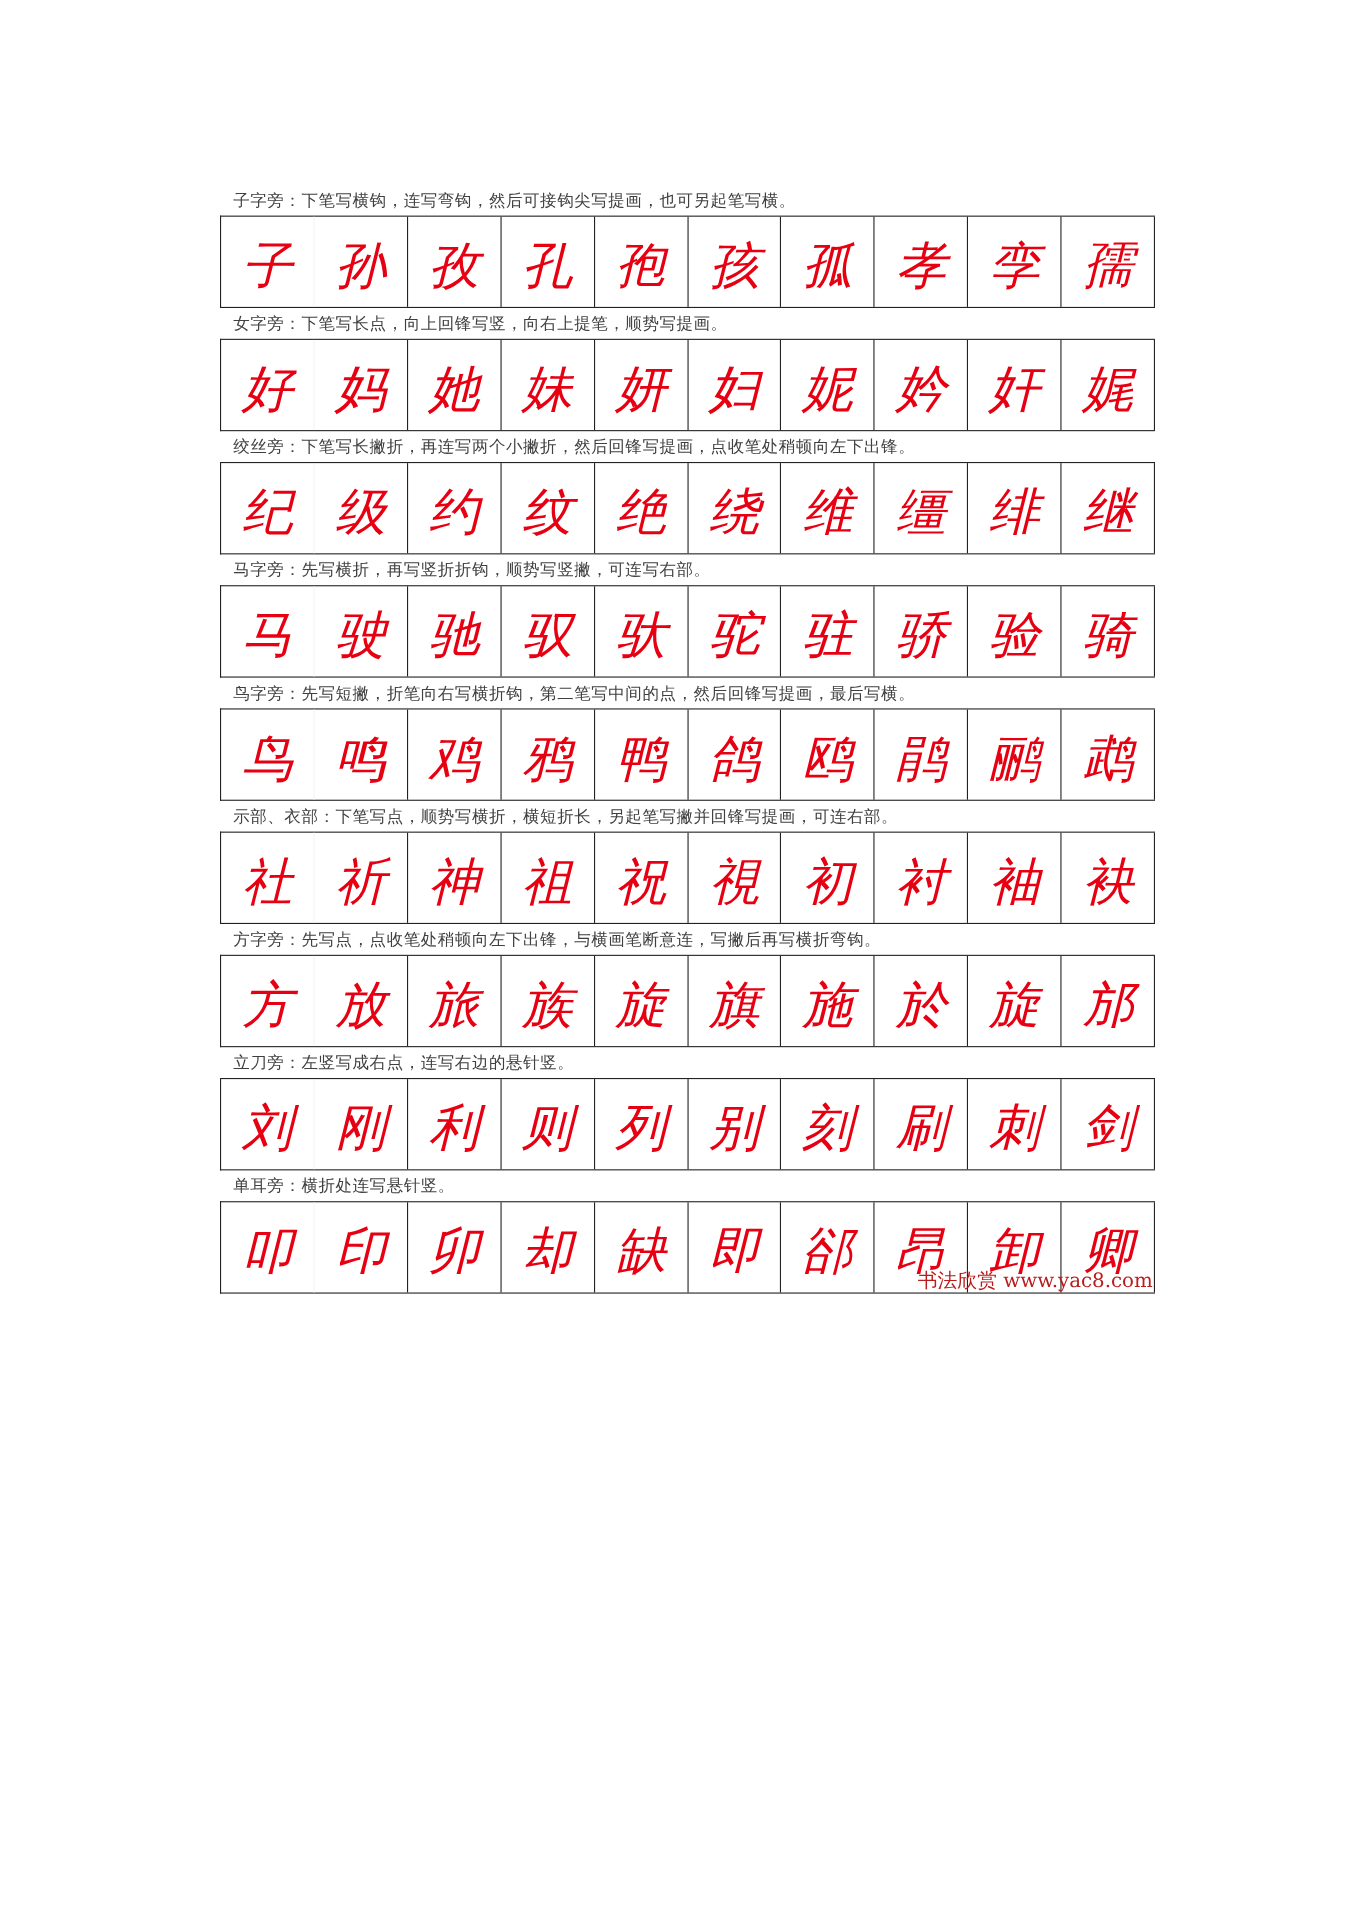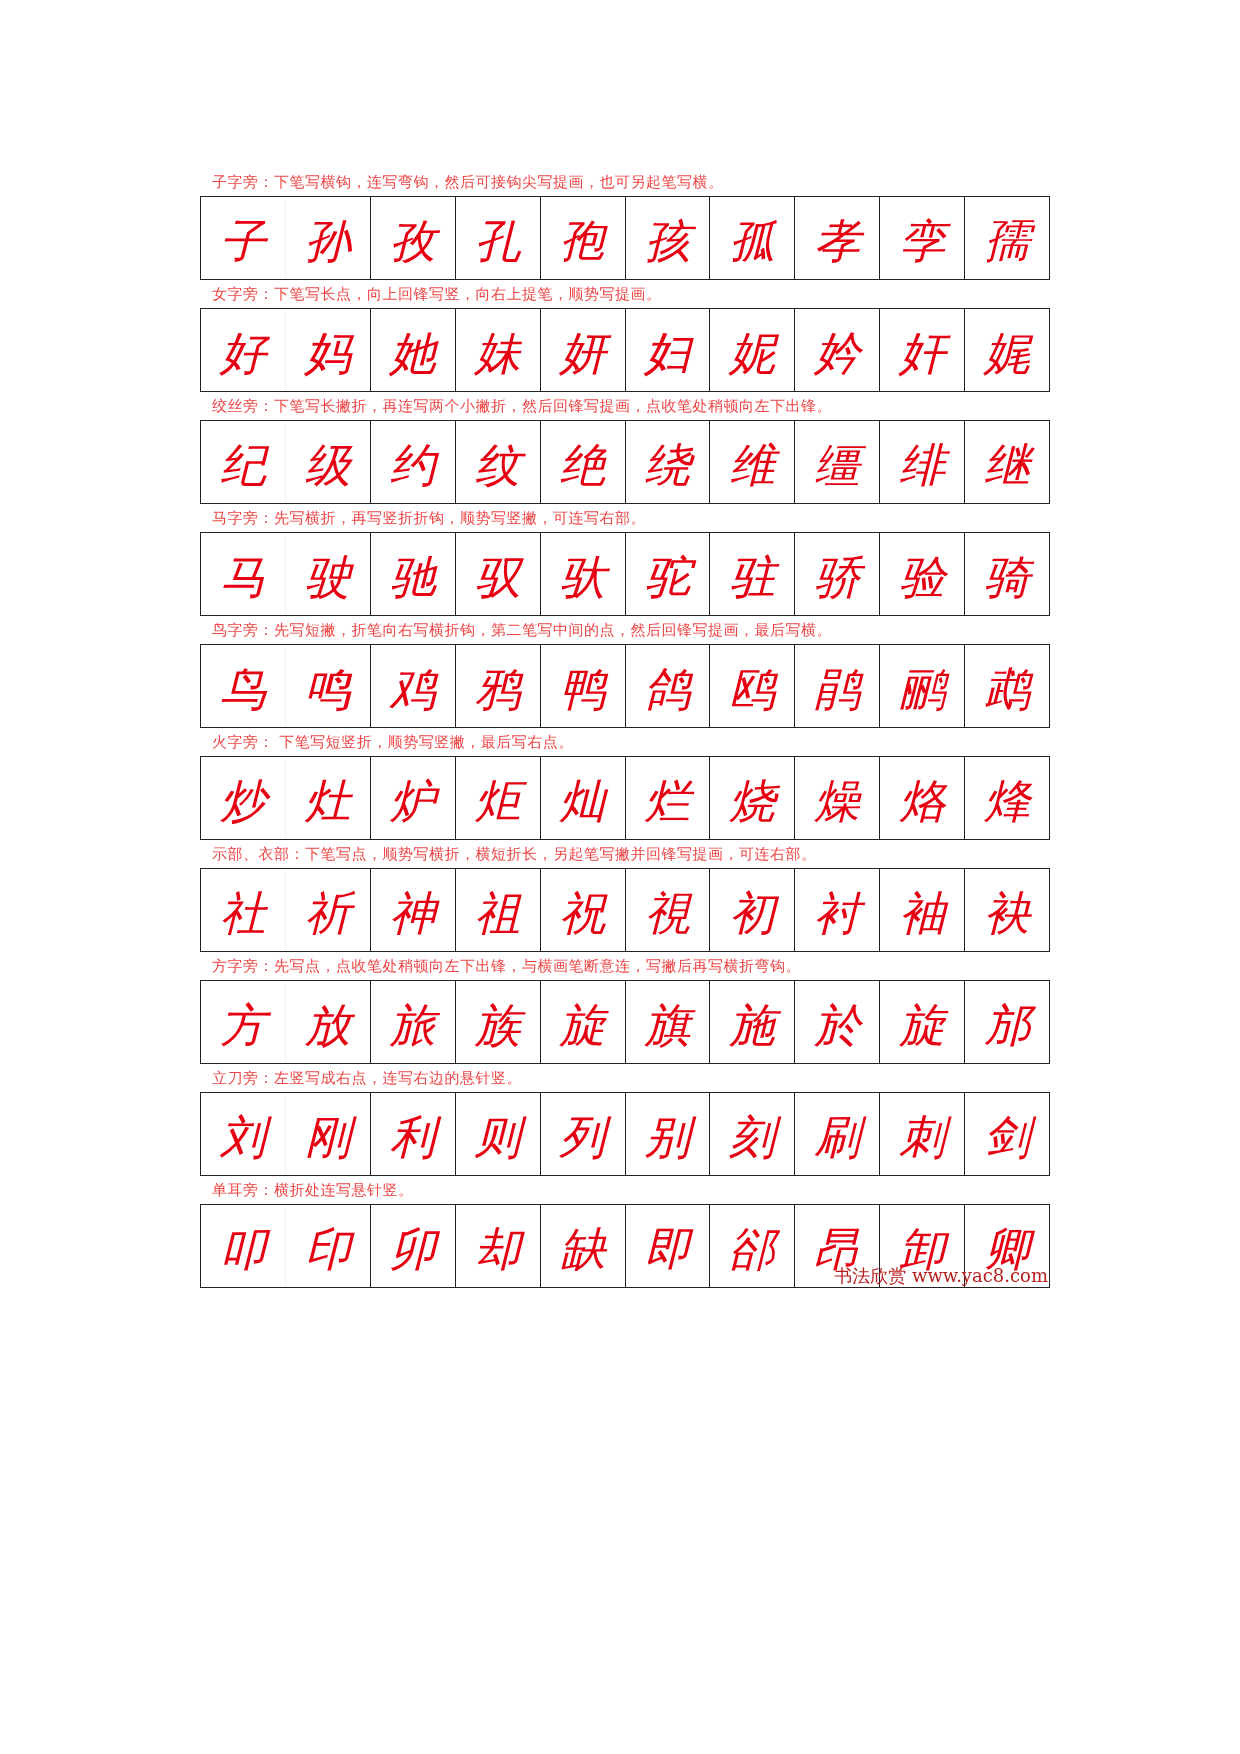--- a/index.html
+++ b/index.html
@@ -1,21 +1,21 @@
 <!DOCTYPE html>
 <html><head>
   <meta charset="utf-8">
   <style>
     html, body { margin: 0; padding: 0; background: #ffffff; }
     body { width: 1240px; height: 1754px; position: relative; overflow: hidden; }
     .sheet { position: absolute; left: 200px; top: 168px; width: 850px; }
     .section { position: relative; }
     .caption {
       font-family: "DejaVu Serif", "Liberation Serif", serif;
-      font-size: 15px; color: #ef4444; height: 28px; line-height: 28px;
+      font-size: 15px; color: #404040; height: 28px; line-height: 28px;
       padding-left: 12px; white-space: nowrap; letter-spacing: 0.5px;
     }
     .grid {
       display: grid; grid-template-columns: repeat(10, 1fr);
       border-top: 1.5px solid #222; border-bottom: 1.5px solid #222;
       border-left: 1.5px solid #222; height: 84px; box-sizing: border-box;
     }
     .cell {
       border-right: 1.2px solid #222; display: flex; align-items: center;
       justify-content: center; font-family: "DejaVu Serif", "Liberation Serif", serif;
@@ -100,35 +100,20 @@
         <div class="cell">鸦</div>
         <div class="cell">鸭</div>
         <div class="cell">鸽</div>
         <div class="cell">鸥</div>
         <div class="cell">鹃</div>
         <div class="cell">鹂</div>
         <div class="cell">鹉</div>
       </div>
     </div>
     <div class="section">
-      <div class="caption">火字旁：  下笔写短竖折，顺势写竖撇，最后写右点。</div>
-      <div class="grid">
-        <div class="cell nosep">炒</div>
-        <div class="cell">灶</div>
-        <div class="cell">炉</div>
-        <div class="cell">炬</div>
-        <div class="cell">灿</div>
-        <div class="cell">烂</div>
-        <div class="cell">烧</div>
-        <div class="cell">燥</div>
-        <div class="cell">烙</div>
-        <div class="cell">烽</div>
-      </div>
-    </div>
-    <div class="section">
       <div class="caption">示部、衣部：下笔写点，顺势写横折，横短折长，另起笔写撇并回锋写提画，可连右部。</div>
       <div class="grid">
         <div class="cell nosep">社</div>
         <div class="cell">祈</div>
         <div class="cell">神</div>
         <div class="cell">祖</div>
         <div class="cell">祝</div>
         <div class="cell">視</div>
         <div class="cell">初</div>
         <div class="cell">衬</div>

